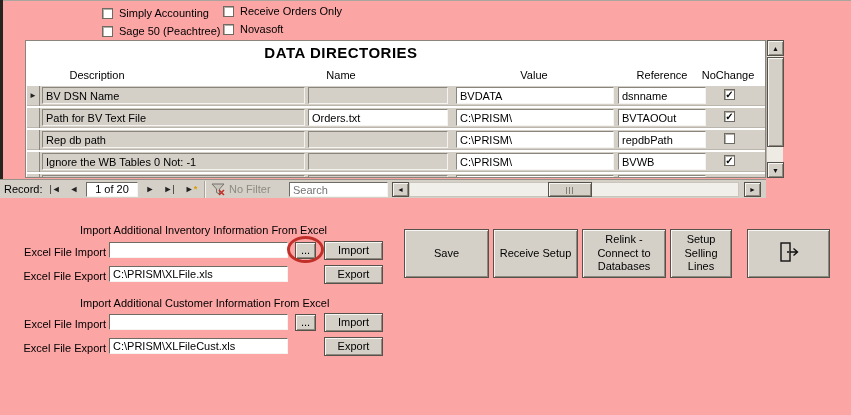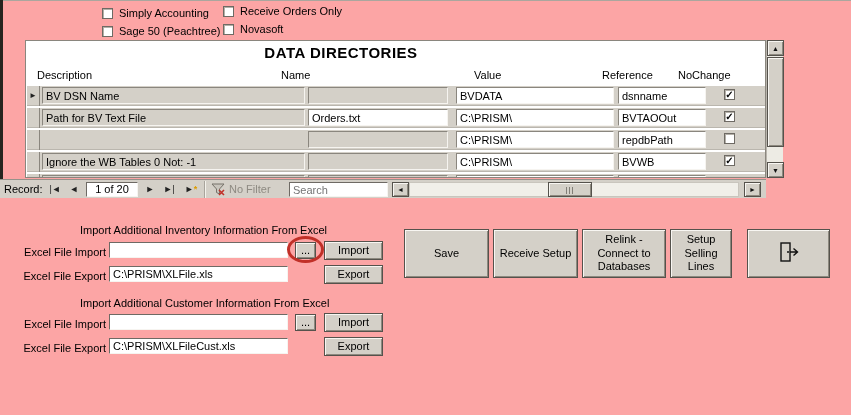--- a/index.html
+++ b/index.html
@@ -5,21 +5,21 @@
   *{margin:0;padding:0;box-sizing:border-box}
   body{font-family:"Liberation Sans",sans-serif;background:#9a968e}
   .screen{position:relative;width:851px;height:415px;background:#fca5a5;overflow:hidden;font-size:11px;color:#000}
   .lbl{position:absolute;white-space:nowrap}
   .cbox{position:absolute;width:11px;height:11px;background:#fff;border:1px solid #6e6a64;box-shadow:inset 1px 1px 0 #b4b0a8}
   .edge-left{position:absolute;left:0;top:0;width:3px;height:180px;background:#26241f}
   .edge-top{position:absolute;left:0;top:0;width:851px;height:1px;background:#aaa69e}
 
   .panel{position:absolute;left:25px;top:40px;width:741px;height:138px;background:#fff;border:1px solid #8a867e;overflow:hidden}
   .grid-title{position:absolute;left:0;top:3px;width:630px;text-align:center;font-size:15px;font-weight:bold;letter-spacing:.5px}
-  .colhead{position:absolute;top:28px;width:120px;text-align:left}
+  .colhead{position:absolute;top:28px;width:120px;text-align:center}
   .trow{position:absolute;left:1px;width:738px;height:20px;background:#d4d0c8;border-bottom:1px solid #bab6ae}
   .selcell{position:absolute;left:0;top:0;width:13px;height:20px;border-right:1px solid #8a867e;font-size:8px;text-align:center;line-height:20px;color:#222}
   .field{position:absolute;top:1px;height:17px;border:1px solid;border-color:#8a867e #f6f4f0 #f6f4f0 #8a867e;padding:2px 3px 0 3px;white-space:nowrap;overflow:hidden}
   .gray{background:#d4d0c8}
   .white{background:#fff}
   .f-desc{left:15px;width:263px}
   .f-name{left:281px;width:140px}
   .f-value{left:429px;width:158px}
   .f-ref{left:591px;width:88px}
   .rowcb{position:absolute;left:697px;top:3px;width:11px;height:11px;background:#fff;border:1px solid #6e6a64;box-shadow:inset 1px 1px 0 #b4b0a8;font-size:10px;font-weight:bold;display:flex;align-items:center;justify-content:center}
@@ -89,20 +89,21 @@
       <div class="field white f-name">Orders.txt</div>
       <div class="field white f-value">C:\PRISM\</div>
       <div class="field white f-ref">BVTAOOut</div>
       <span class="rowcb">
           <span>✓</span>
         </span>
     </div>
 
     <div class="trow" style="top:89px">
       <div class="selcell"></div>
+      <div class="field gray f-desc">Rep db path</div>
       <div class="field gray f-name"></div>
       <div class="field white f-value">C:\PRISM\</div>
       <div class="field white f-ref">repdbPath</div>
       <span class="rowcb">
           <span></span>
         </span>
     </div>
 
     <div class="trow" style="top:111px">
       <div class="selcell"></div>

